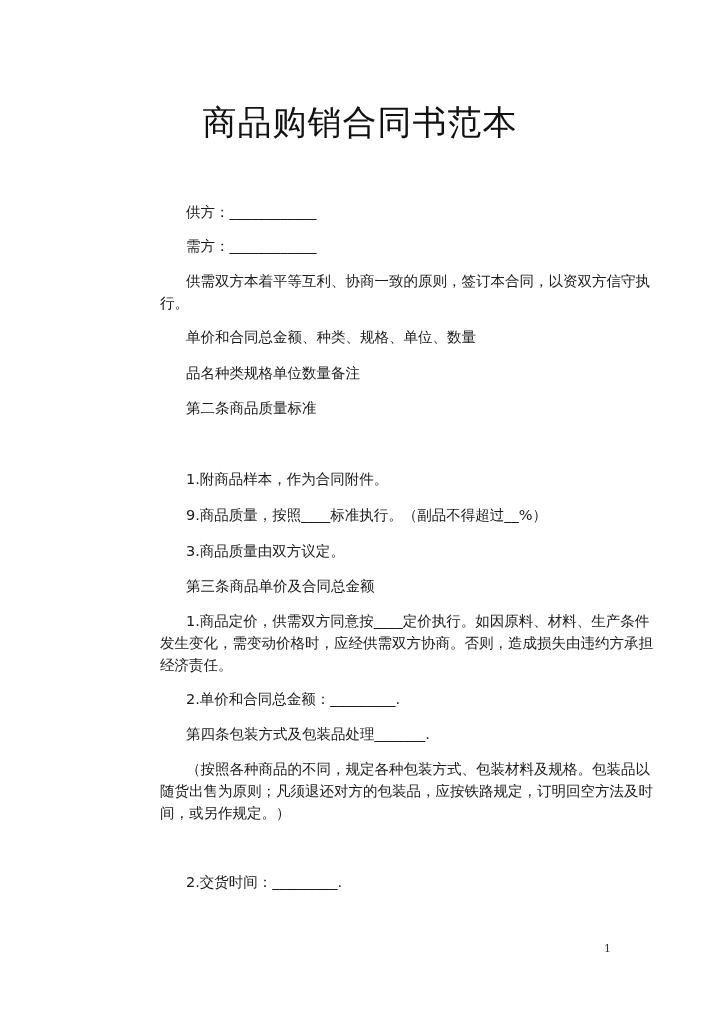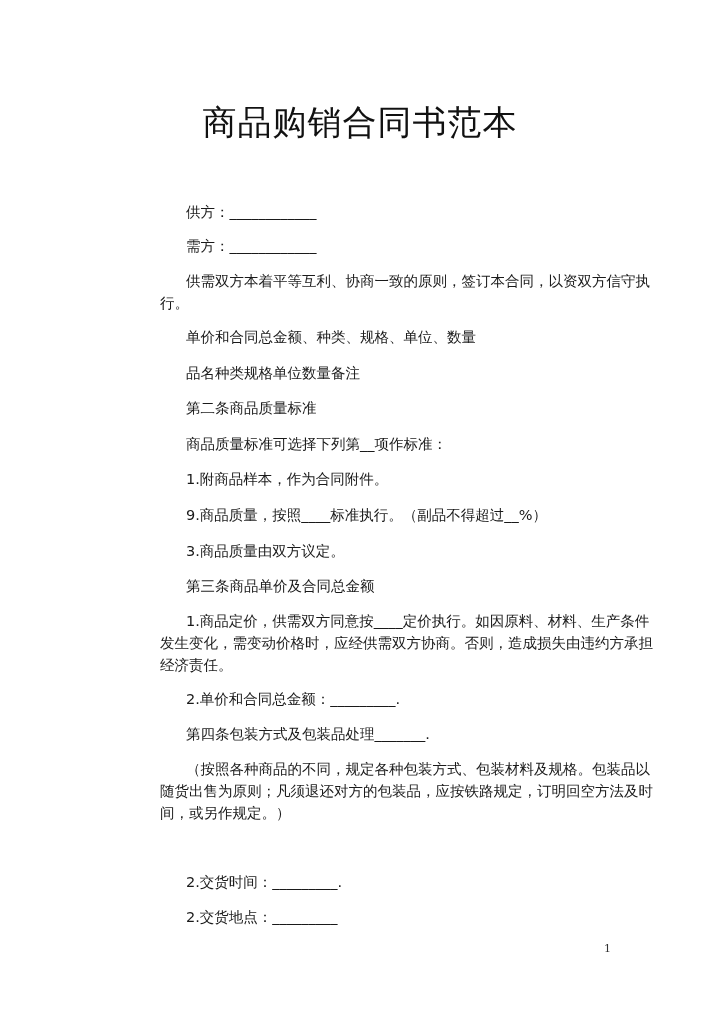--- a/index.html
+++ b/index.html
@@ -18,26 +18,24 @@
 
 <div class="page">
   <div class="title">商品购销合同书范本</div>
 
   <div class="para" style="top:201px"><span class="ind"></span><span>供方：____________</span></div>
   <div class="para" style="top:235px"><span class="ind"></span><span>需方：____________</span></div>
   <div class="para" style="top:270px"><span class="ind"></span><span>供需双方本着平等互利、协商一致的原则，签订本合同，以资双方信守执行。</span></div>
   <div class="para" style="top:326px"><span class="ind"></span><span>单价和合同总金额、种类、规格、单位、数量</span></div>
   <div class="para" style="top:362px"><span class="ind"></span><span>品名种类规格单位数量备注</span></div>
   <div class="para" style="top:397px"><span class="ind"></span><span>第二条商品质量标准</span></div>
-  <div class="para" style="top:433px"><span class="ind"></span><span>商品质量标准可选择下列第__项作标准：</span></div>
   <div class="para" style="top:468px"><span class="ind"></span><span>1.附商品样本，作为合同附件。</span></div>
   <div class="para" style="top:504px"><span class="ind"></span><span>9.商品质量，按照____标准执行。（副品不得超过__%）</span></div>
   <div class="para" style="top:540px"><span class="ind"></span><span>3.商品质量由双方议定。</span></div>
   <div class="para" style="top:575px"><span class="ind"></span><span>第三条商品单价及合同总金额</span></div>
   <div class="para" style="top:610px"><span class="ind"></span><span>1.商品定价，供需双方同意按____定价执行。如因原料、材料、生产条件发生变化，需变动价格时，应经供需双方协商。否则，造成损失由违约方承担经济责任。</span></div>
   <div class="para" style="top:688px"><span class="ind"></span><span>2.单价和合同总金额：_________.</span></div>
   <div class="para" style="top:723px"><span class="ind"></span><span>第四条包装方式及包装品处理_______.</span></div>
   <div class="para" style="top:758px"><span class="ind"></span><span>（按照各种商品的不同，规定各种包装方式、包装材料及规格。包装品以随货出售为原则；凡须退还对方的包装品，应按铁路规定，订明回空方法及时间，或另作规定。）</span></div>
   <div class="para" style="top:871px"><span class="ind"></span><span>2.交货时间：_________.</span></div>
-  <div class="para" style="top:906px"><span class="ind"></span><span>2.交货地点：_________</span></div>
 
   <div class="pagenum">1</div>
 </div>
 
 </body></html>

